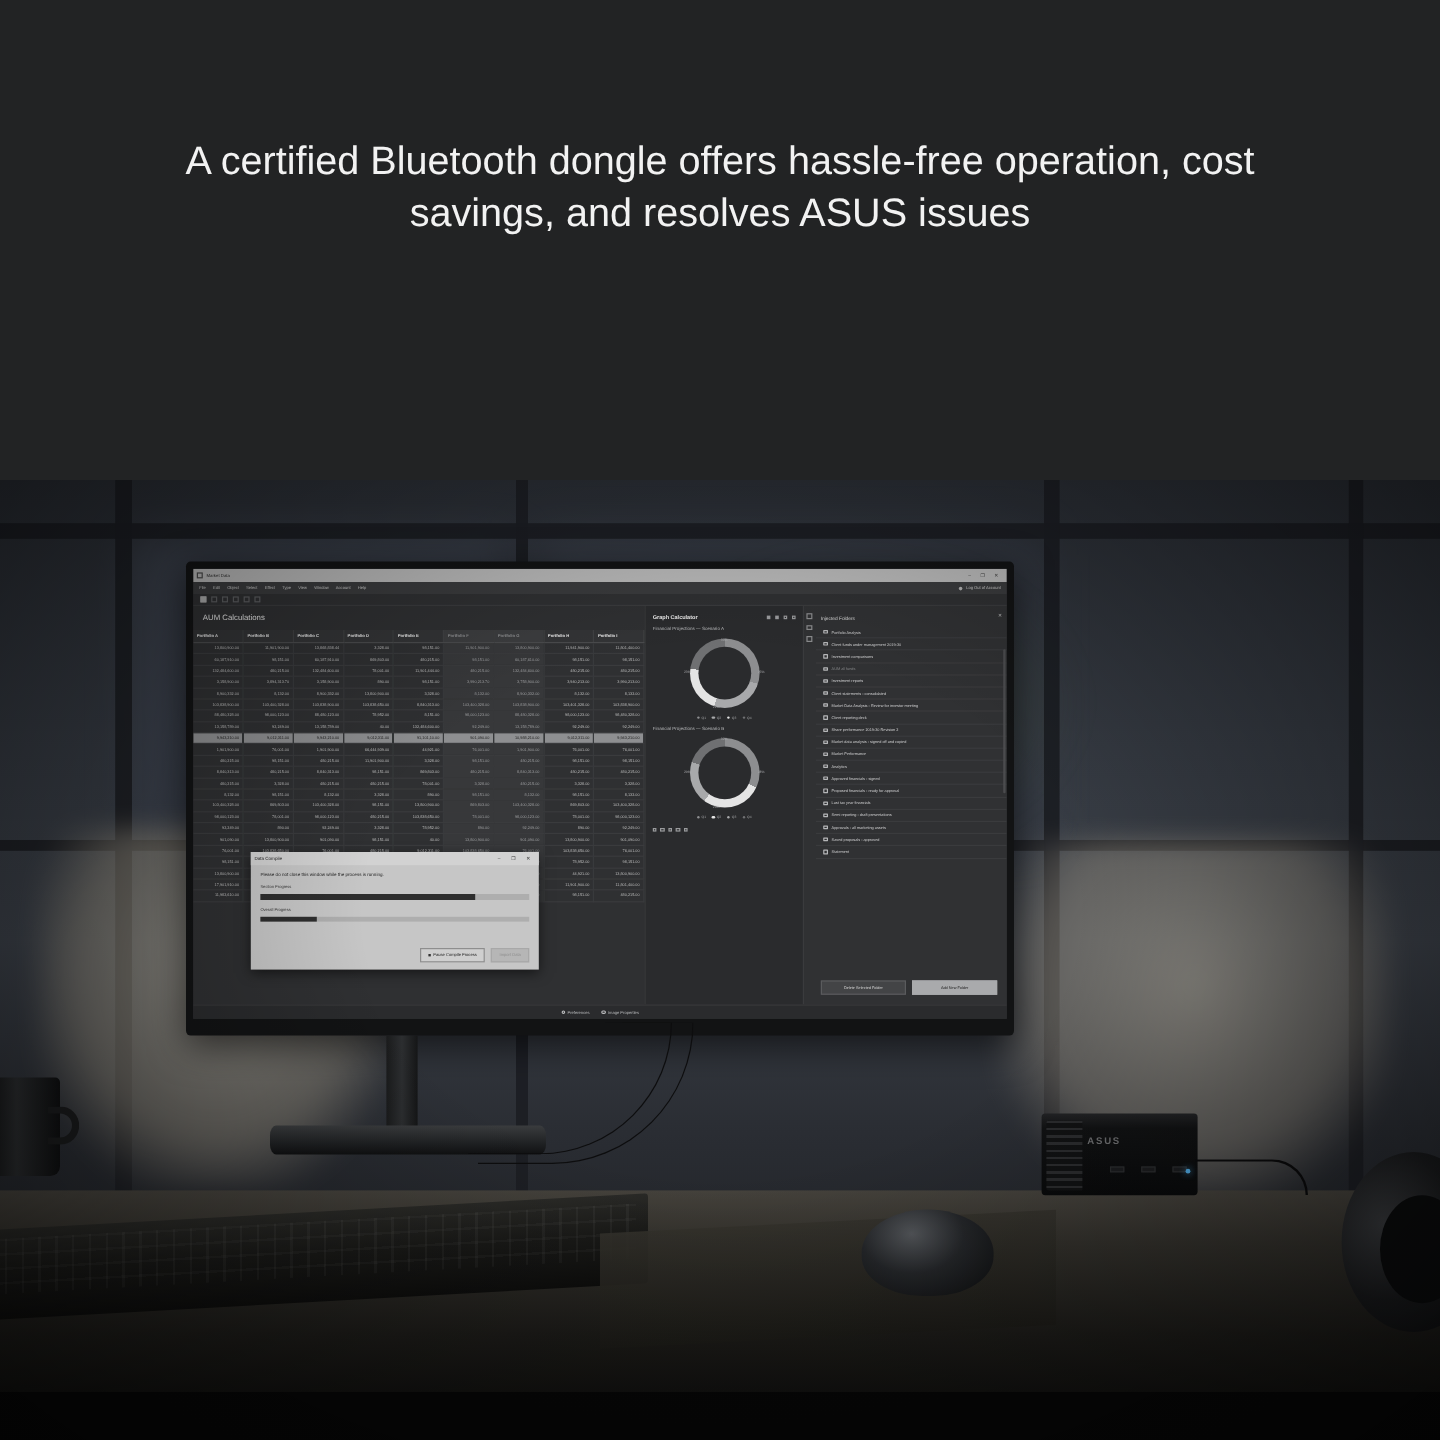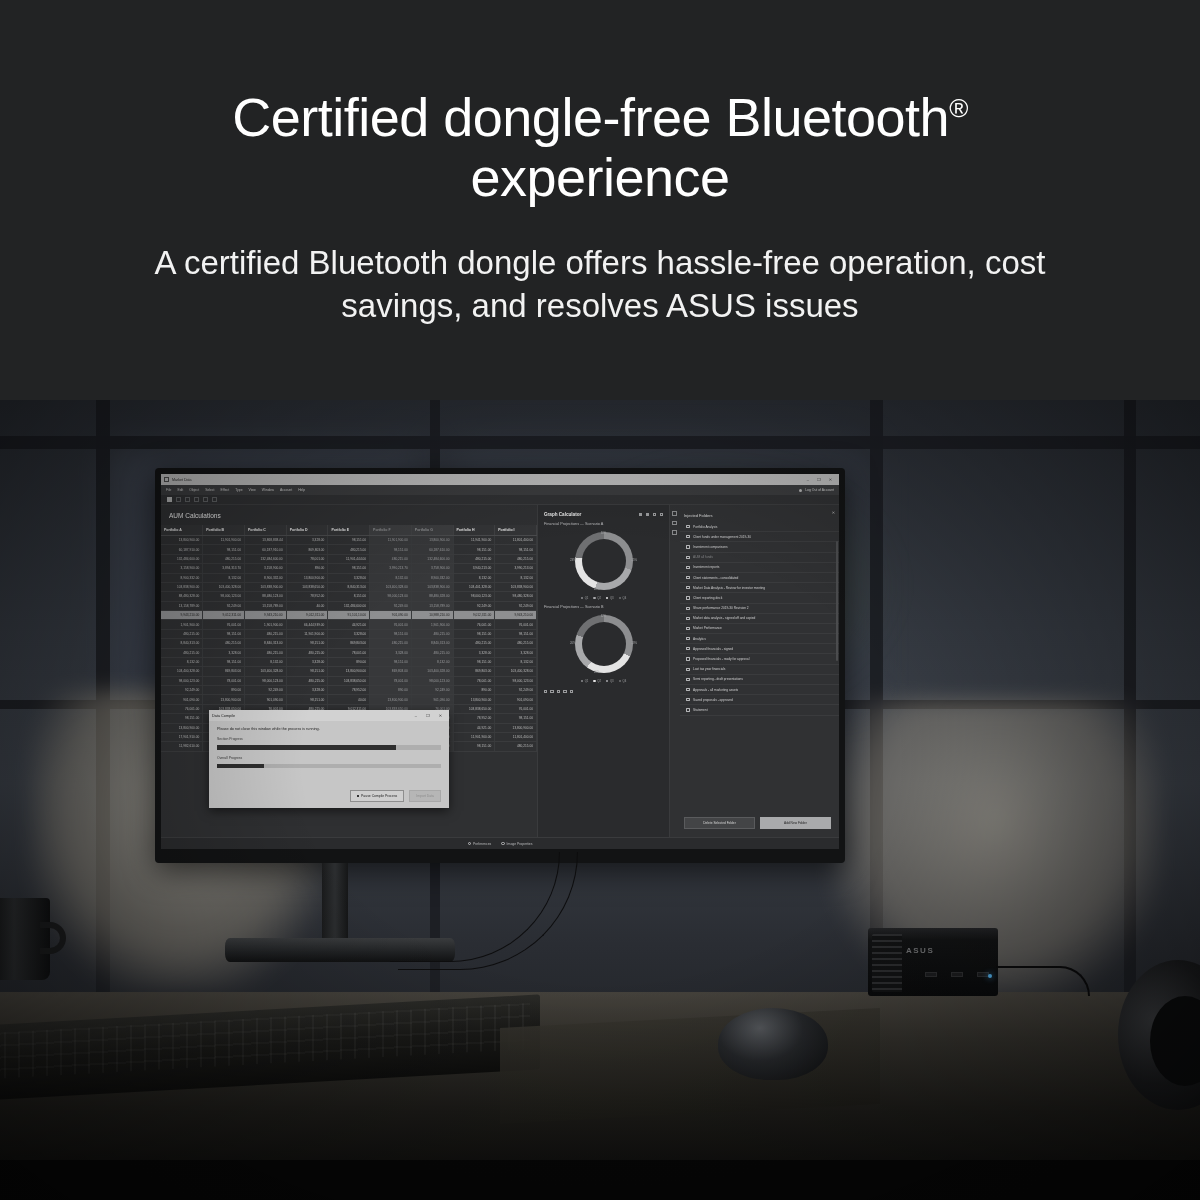--- a/index.html
+++ b/index.html
@@ -319,24 +319,20 @@
   .vignette {
     position:absolute; inset:0;
     background:radial-gradient(ellipse at 50% 45%, rgba(0,0,0,0) 35%, rgba(0,0,0,.55) 100%);
     pointer-events:none;
   }
 </style>
 </head>
 <body>
 
 <section class="promo-header">
-  <h1 class="headline">
-    <span>Certified dongle-free Bluetooth</span><sup>®</sup><br>
-    <span>experience</span>
-  </h1>
   <p class="subhead">A certified Bluetooth dongle offers hassle-free operation, cost savings, and resolves ASUS issues</p>
 </section>
 
 <section class="scene">
   <div class="backdrop"></div>
   <div class="glow-pane"></div>
   <div class="glow-pane2"></div>
   <div class="greenery"></div>
   <div class="window-frame wf-h1"></div>
   <div class="window-frame wf-h2"></div>

